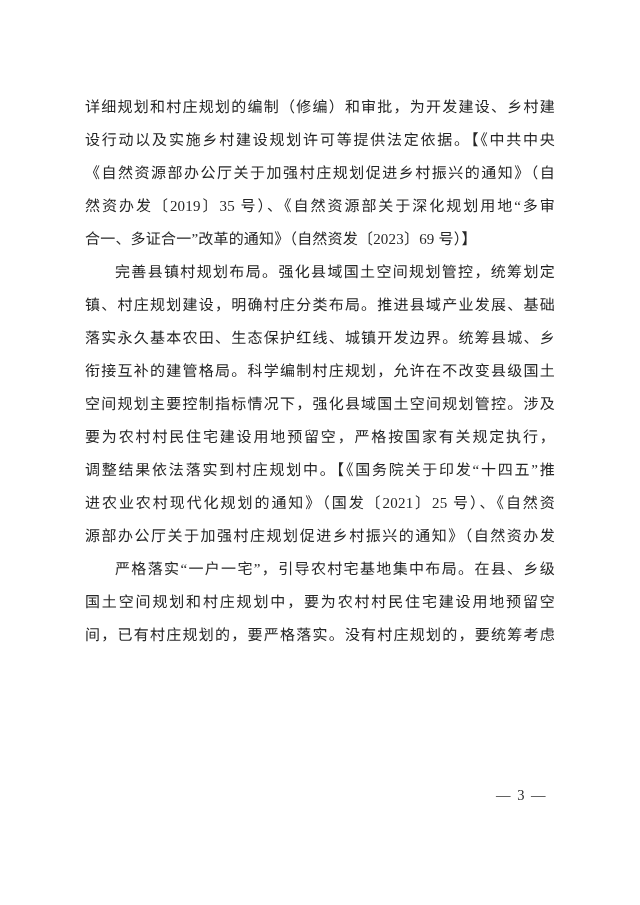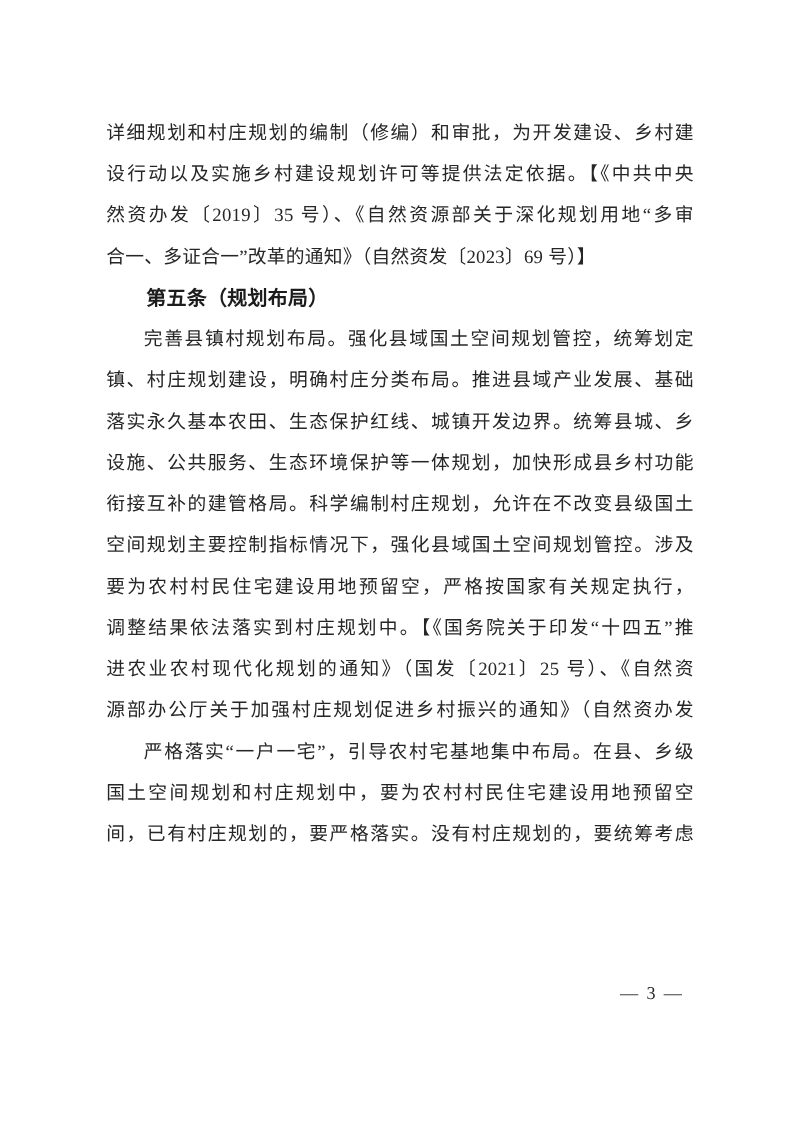--- a/index.html
+++ b/index.html
@@ -61,31 +61,28 @@
   }
 </style>
 </head>
 <body>
 
 <div class="page">
   <div class="content">
       <div class="block paragraph">
         <div class="line">详细规划和村庄规划的编制（修编）和审批，为开发建设、乡村建</div>
         <div class="line">设行动以及实施乡村建设规划许可等提供法定依据。【《中共中央</div>
+        <div class="line">《自然资源部办公厅关于加强村庄规划促进乡村振兴的通知》（自</div>
         <div class="line">然资办发〔2019〕35 号）、《自然资源部关于深化规划用地“多审</div>
         <div class="line last">合一、多证合一”改革的通知》（自然资发〔2023〕69 号）】</div>
-      </div>
-      <div class="block heading">
-        <div class="line heading-line indent last">第五条（规划布局）</div>
       </div>
       <div class="block paragraph">
         <div class="line indent">完善县镇村规划布局。强化县域国土空间规划管控，统筹划定</div>
         <div class="line">镇、村庄规划建设，明确村庄分类布局。推进县域产业发展、基础</div>
         <div class="line">落实永久基本农田、生态保护红线、城镇开发边界。统筹县城、乡</div>
-        <div class="line">设施、公共服务、生态环境保护等一体规划，加快形成县乡村功能</div>
         <div class="line">衔接互补的建管格局。科学编制村庄规划，允许在不改变县级国土</div>
         <div class="line">空间规划主要控制指标情况下，强化县域国土空间规划管控。涉及</div>
         <div class="line">要为农村村民住宅建设用地预留空，严格按国家有关规定执行，</div>
         <div class="line">调整结果依法落实到村庄规划中。【《国务院关于印发“十四五”推</div>
         <div class="line">进农业农村现代化规划的通知》（国发〔2021〕25 号）、《自然资</div>
         <div class="line">源部办公厅关于加强村庄规划促进乡村振兴的通知》（自然资办发</div>
       </div>
       <div class="block paragraph">
         <div class="line indent">严格落实“一户一宅”，引导农村宅基地集中布局。在县、乡级</div>
         <div class="line">国土空间规划和村庄规划中，要为农村村民住宅建设用地预留空</div>

